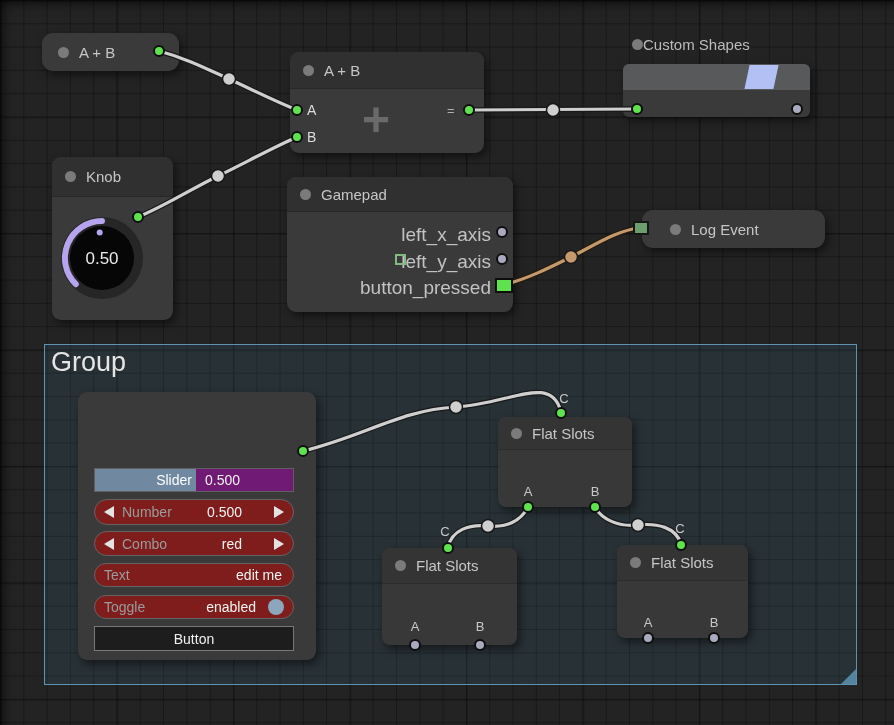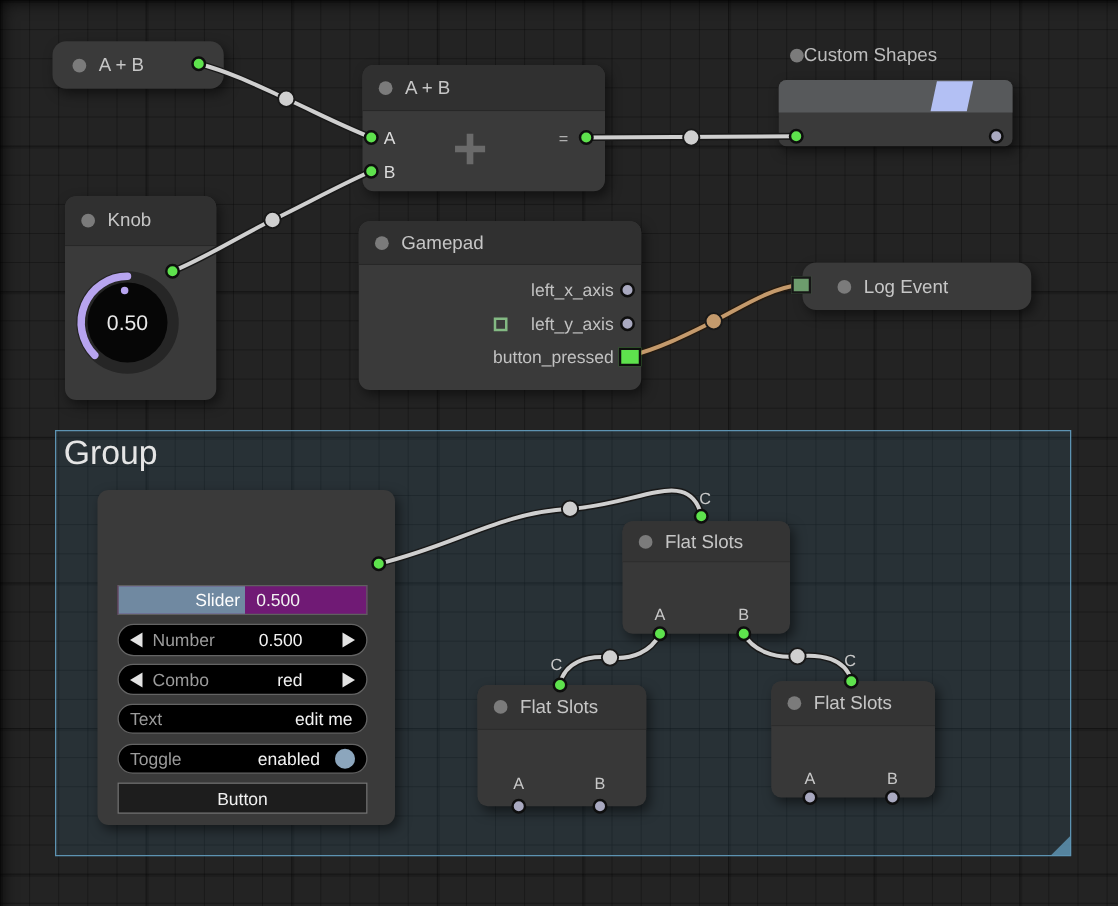--- a/index.html
+++ b/index.html
@@ -31,39 +31,39 @@
     transform:translateX(-50%);}
   .wires{position:absolute;left:0;top:0;z-index:20;pointer-events:none;}
   
   .group{position:absolute;left:44px;top:344px;width:813px;height:341px;
     background:rgba(64,118,148,0.17);border:1px solid #5d93b2;box-sizing:border-box;z-index:1;}
   .group-label{position:absolute;left:6px;top:2px;font-size:27px;color:#e5e5e5;}
   .group-resize{position:absolute;right:0;bottom:0;width:0;height:0;
     border-left:15px solid transparent;border-bottom:15px solid rgba(93,147,178,0.85);}
   
   .wrow{position:absolute;left:16px;width:200px;box-sizing:border-box;font-size:14px;}
-  .pill{height:26px;border:1px solid #646464;border-radius:13px;background:#000000;
+  .pill{height:26px;border:1px solid #646464;border-radius:13px;background:#7f1d1d;
     display:flex;align-items:center;padding:0 9px;gap:8px;}
   .wlabel{color:#9b9b9b;}
   .wvalue{color:#f2f2f2;}
   .stepval{margin-left:auto;margin-right:24px;}
   .rightval{margin-left:auto;margin-right:2px;}
   .tri-l{width:0;height:0;border-top:6px solid transparent;border-bottom:6px solid transparent;
     border-right:10px solid #e3e3e3;flex:0 0 auto;}
   .tri-r{width:0;height:0;border-top:6px solid transparent;border-bottom:6px solid transparent;
     border-left:10px solid #e3e3e3;flex:0 0 auto;}
   .slider{height:24px;border:1px solid #5f5f5f;background:#701a75;display:flex;}
   .slider-fill{width:51%;background:#7089a1;display:flex;align-items:center;
     justify-content:flex-end;padding-right:4px;color:#fdfdfd;box-sizing:border-box;}
   .slider-value{padding-left:9px;color:#f2f2f2;align-self:center;}
   .wbutton{height:25px;border:1px solid #787878;background:#1d1d1d;color:#f0f0f0;
     display:flex;align-items:center;justify-content:center;}
   .toggle-dot{width:16px;height:16px;border-radius:50%;background:#8ca6bd;
     margin-left:4px;flex:0 0 auto;}
-  .gp-label{position:absolute;right:22px;color:#c2c2c2;font-size:14px;}
+  .gp-label{position:absolute;right:22px;color:#c2c2c2;font-size:19px;}
   .abs{position:absolute;}
 </style>
 </head>
 <body>
 
 <div class="group">
   <div class="group-label">Group</div>
   <div class="group-resize"></div>
 </div>
 

